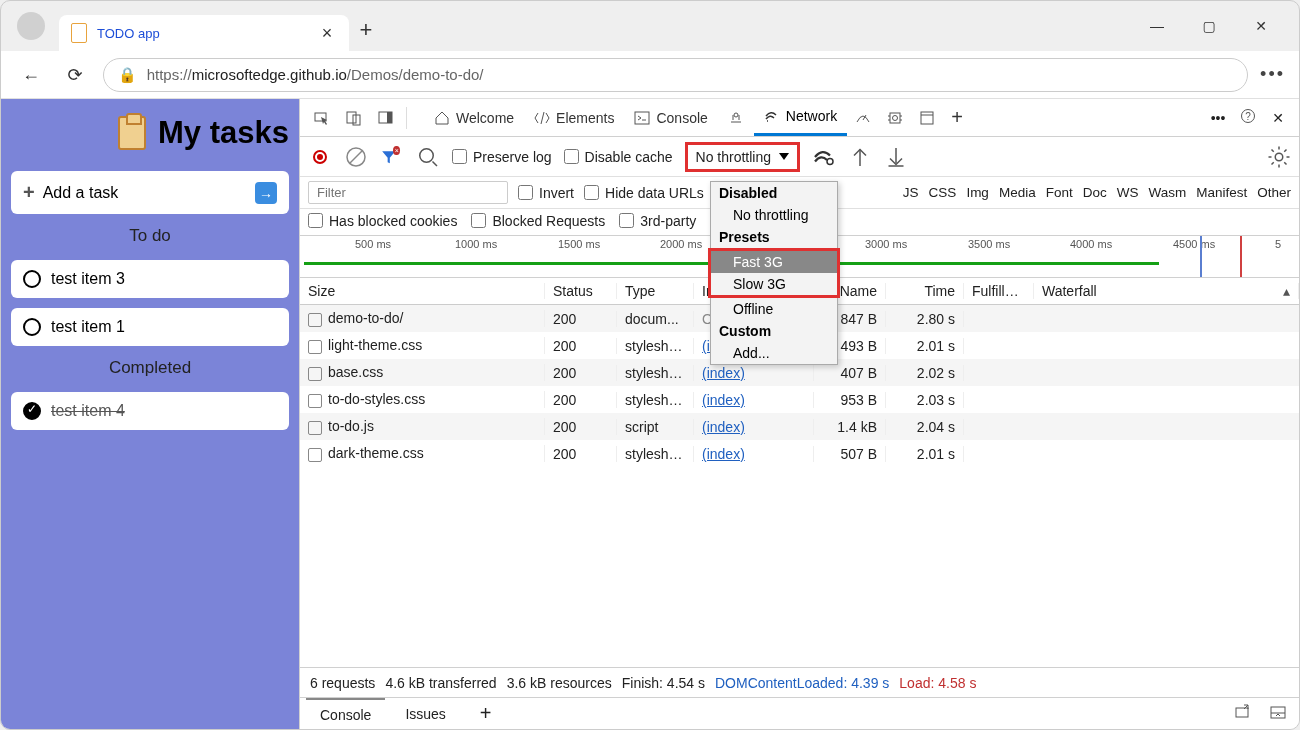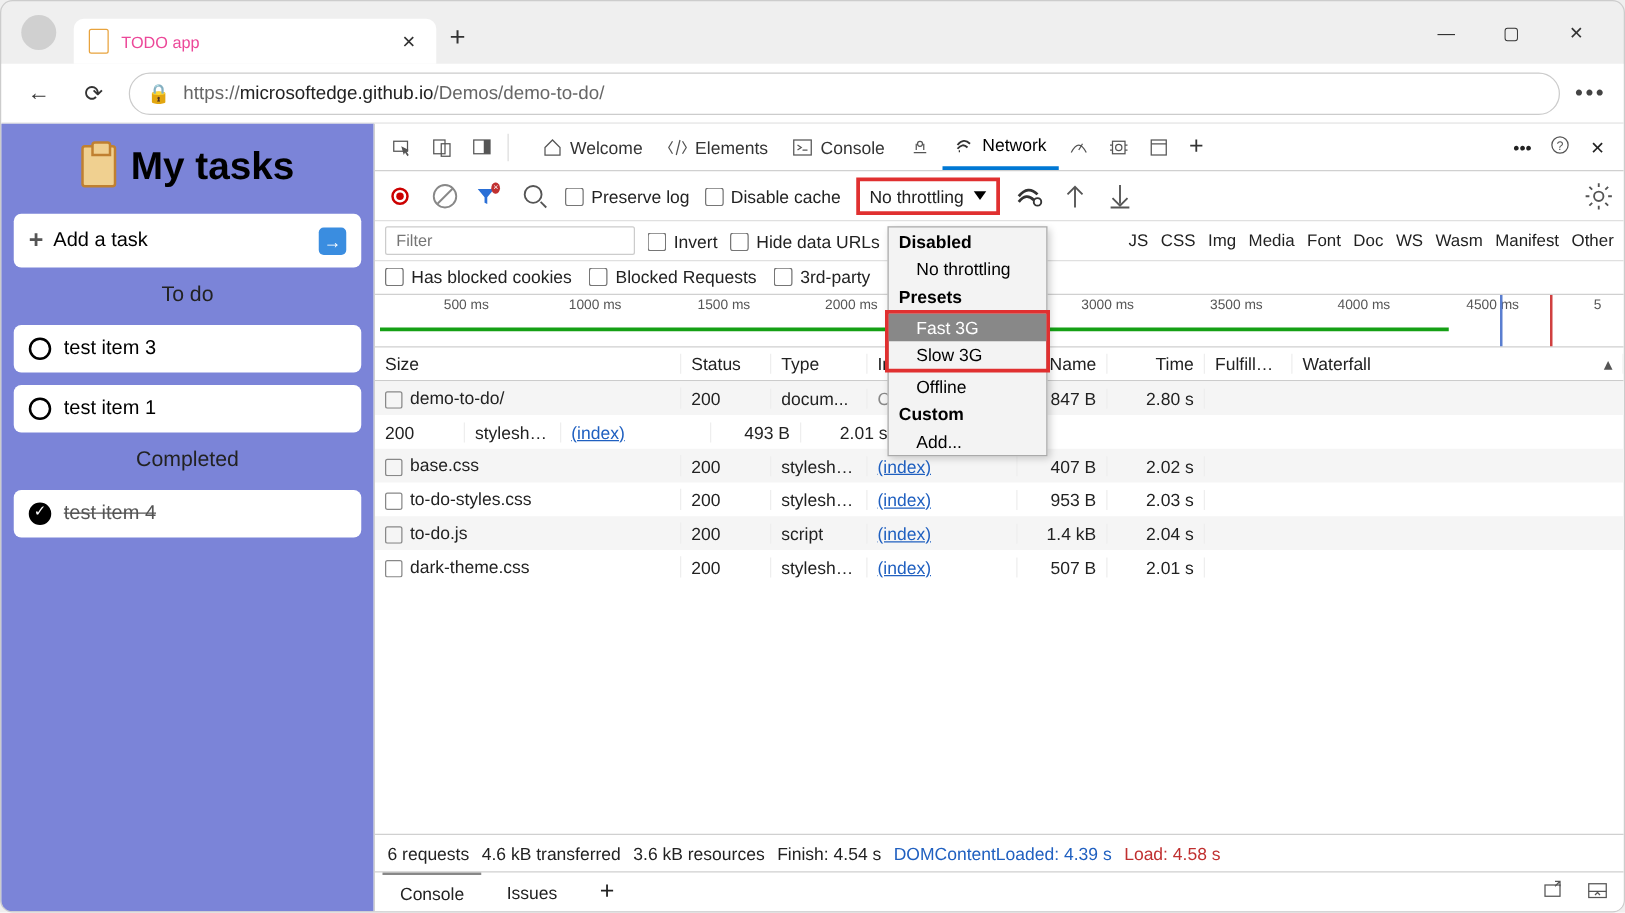--- a/index.html
+++ b/index.html
@@ -3,37 +3,37 @@
 <meta charset="utf-8">
 <style>
 * { box-sizing: border-box; margin: 0; padding: 0; font-family: "Segoe UI", -apple-system, sans-serif; }
 body { width: 1300px; height: 730px; background: #efefef; border: 1px solid #ccc; border-radius: 10px; overflow: hidden; position: relative; }
 
 
 .titlebar { height: 50px; display: flex; align-items: center; padding: 0 8px; }
 .avatar { width: 28px; height: 28px; border-radius: 50%; background: #d0d0d0; margin: 0 14px 0 8px; }
 .tab { background: #fff; border-radius: 8px 8px 0 0; height: 36px; width: 290px; display: flex; align-items: center; padding: 0 12px; gap: 10px; margin-top: 14px; }
 .tab-icon { width: 16px; height: 20px; border: 1.5px solid #e8a33d; border-radius: 2px; position: relative; }
-.tab-title { font-size: 13px; color: #ec4899; flex: 1; }
+.tab-title { font-size: 13px; color: #1d4ed8; flex: 1; }
 .tab-close { font-size: 18px; color: #333; width: 20px; text-align: center; }
 .newtab { font-size: 22px; color: #333; width: 34px; text-align: center; margin-top: 8px; }
 .winctrl { margin-left: auto; display: flex; gap: 28px; padding-right: 18px; align-items: center; }
 .winctrl span { font-size: 14px; color: #333; width: 24px; text-align: center; }
 
 
 .urlbar { height: 48px; background: #fff; display: flex; align-items: center; padding: 0 14px; gap: 12px; border-bottom: 1px solid #e0e0e0; }
 .ubtn { width: 32px; text-align: center; font-size: 18px; color: #333; }
 .urlfield { flex: 1; display: flex; align-items: center; background: #fff; border: 1px solid #ccc; border-radius: 18px; height: 34px; padding: 0 14px; gap: 10px; font-size: 15px; color: #666; }
 .urlfield .domain { color: #222; }
 .more { font-size: 18px; letter-spacing: 2px; color: #444; }
 
 
 .content { display: flex; height: calc(100% - 98px); }
 .page { width: 298px; background: #7b84d8; padding: 10px; display: flex; flex-direction: column; gap: 10px; }
-.page-title { background: transparent; color: #000; font-weight: 800; font-size: 31px; display: flex; align-items: center; gap: 12px; justify-content: center; padding: 6px 0 10px; }
+.page-title { background: transparent; color: #000; font-weight: 800; font-size: 31px; display: flex; align-items: center; gap: 12px; justify-content: flex-end; padding: 6px 0 10px; }
 .clip { display:inline-block; width:28px; height:34px; background:#f0d090; border:2px solid #c08030; border-radius:3px; position:relative; }
 .clip::before { content:""; position:absolute; top:-5px; left:6px; width:12px; height:8px; border:2px solid #c08030; border-radius:3px 3px 0 0; background:#f0d090;}
 .card { background: #fff; border-radius: 6px; padding: 10px 12px; }
 .addtask { display:flex; align-items:center; gap:8px; font-size:16px; }
 .addtask .plus { font-size:20px; color:#555; font-weight:600;}
 .addtask .go { margin-left:auto; width:22px; height:22px; background:#3a8de0; border-radius:4px; color:#fff; display:flex; align-items:center; justify-content:center; font-size:14px;}
 .section { text-align:center; font-size:17px; color:#222; padding:2px 0 4px;}
 .task { display:flex; align-items:center; gap:10px; font-size:16px;}
 .task .circle { width:18px; height:18px; border:2px solid #000; border-radius:50%; }
 .task.done .circle { background:#000; position:relative;}
@@ -48,21 +48,21 @@
 .dtab.active { border-bottom:3px solid #0078d4; color:#000; font-weight:500;}
 .dtab svg, .dticon svg { width:16px; height:16px; }
 .spacer { flex:1; }
 .dticon { width:30px; text-align:center; }
 
 
 .ntoolbar { height:40px; display:flex; align-items:center; padding:0 8px; gap:12px; border-bottom:1px solid #e0e0e0;}
 .nicon { width:24px; height:24px; display:flex; align-items:center; justify-content:center; }
 .rec { width:14px; height:14px; border:2px solid #c00; border-radius:50%; position:relative;}
 .rec::after{content:""; position:absolute; width:6px; height:6px; background:#c00; border-radius:50%; left:2px; top:2px;}
-.chk { display:flex; align-items:flex-end; gap:6px; font-size:14px;}
+.chk { display:flex; align-items:flex-start; gap:6px; font-size:14px;}
 .chk input { width:15px; height:15px;}
 .throttle { border:3px solid #e03030; height:30px; display:flex; align-items:center; padding:0 8px; gap:8px; font-size:14px; position:relative;}
 .throttle .caret{ width:0;height:0;border-left:5px solid transparent;border-right:5px solid transparent;border-top:7px solid #000;}
 
 
 .filterrow { display:flex; align-items:center; gap:10px; padding:4px 8px; border-bottom:1px solid #e0e0e0; font-size:14px;}
 .filterinput { width:200px; border:1px solid #ccc; padding:3px 8px; font-size:13px; color:#888; border-radius:2px;}
 .ftypes { display:flex; gap:10px; margin-left:auto;}
 .ftype { font-size:13.5px; color:#222; }
 
@@ -386,20 +386,21 @@
             <div class="col-type">docum...</div>
             <div class="col-init other">Other</div>
             <div class="col-size">847 B</div>
             <div class="col-time">2.80 s</div>
             <div class="col-ful"></div>
             <div class="col-water">
               <div class="water"></div>
             </div>
           </div>
           <div class="trow">
+            <div class="col-name"><span class="ficon"></span>light-theme.css</div>
             <div class="col-status">200</div>
             <div class="col-type">styleshe...</div>
             <div class="col-init link">(index)</div>
             <div class="col-size">493 B</div>
             <div class="col-time">2.01 s</div>
             <div class="col-ful"></div>
             <div class="col-water">
               <div class="water"></div>
             </div>
           </div>

